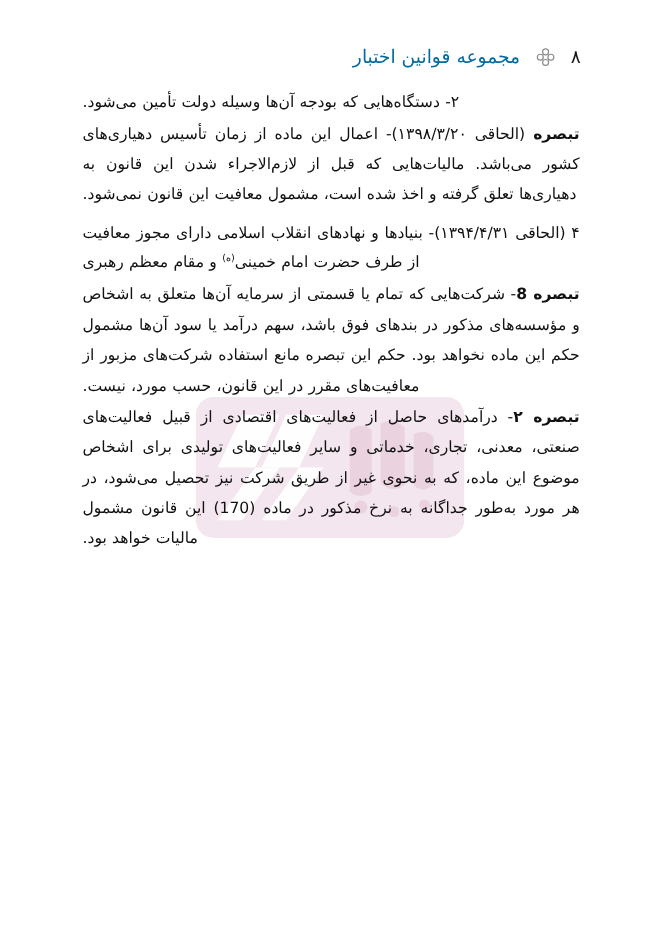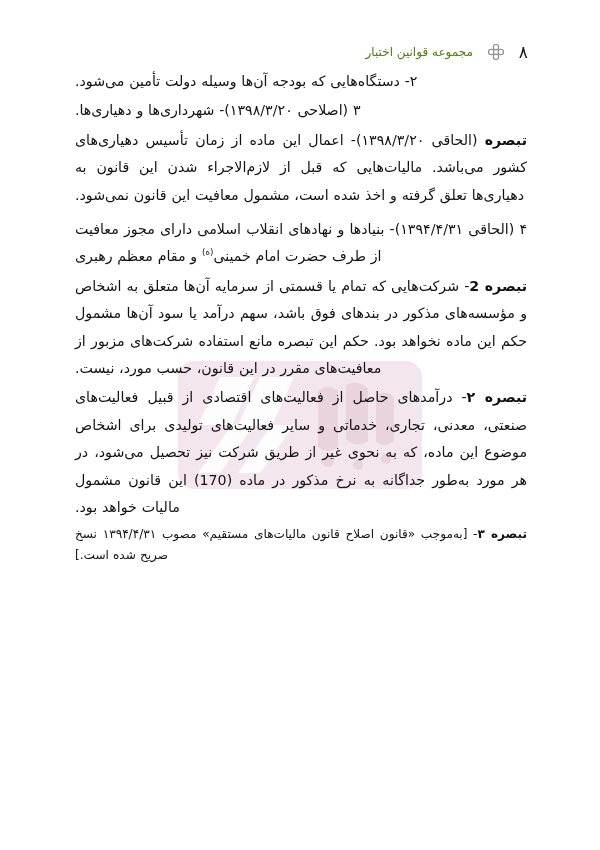--- a/index.html
+++ b/index.html
@@ -62,30 +62,30 @@
     font-family: "DejaVu Sans", "Liberation Sans", sans-serif;
   }
   .head-ornament {
     width: 18px;
     height: 18px;
     display: inline-block;
     flex: 0 0 auto;
   }
   .head-ornament svg { display: block; }
   .head-title {
-    font-size: 12px;
-    color: #4d7c0f;
+    font-size: 17px;
+    color: #0369a1;
     line-height: 1;
     white-space: nowrap;
   }
 
   
   .content {
     position: absolute;
-    top: 68px;
+    top: 80px;
     right: 73px;
     width: 452px;
     z-index: 2;
   }
 
   .para {
     font-size: 14.2px;
     line-height: 1.93;
     color: #111111;
     text-align: justify;
@@ -150,38 +150,34 @@
         </g>
       </svg>
     </span>
     <span class="head-title">مجموعه قوانین اختبار</span>
   </div>
 
   <div class="content">
 
     <p class="para last-left">۲- دستگاه‌هایی که بودجه آن‌ها وسیله دولت تأمین می‌شود.</p>
 
-    <p class="para last-left">۳ (اصلاحی ۱۳۹۸/۳/۲۰)- شهرداری‌ها و دهیاری‌ها.</p>
 
     <p class="para gap-before last-left">
       <span class="lead">تبصره</span><span> (الحاقی ۱۳۹۸/۳/۲۰)- اعمال این ماده از زمان تأسیس دهیاری‌های کشور می‌باشد. مالیات‌هایی که قبل از لازم‌الاجراء شدن این قانون به دهیاری‌ها تعلق گرفته و اخذ شده است، مشمول معافیت این قانون نمی‌شود.</span>
     </p>
 
     <p class="para gap-before-sm last-left">
       <span>۴ (الحاقی ۱۳۹۴/۴/۳۱)- بنیادها و نهادهای انقلاب اسلامی دارای مجوز معافیت از طرف حضرت امام خمینی</span><span class="sup">(ه)</span><span> و مقام معظم رهبری</span>
     </p>
 
     <p class="para gap-before last-left">
-      <span class="lead">تبصره 2</span><span>- شرکت‌هایی که تمام یا قسمتی از سرمایه آن‌ها متعلق به اشخاص و مؤسسه‌های مذکور در بندهای فوق باشد، سهم درآمد یا سود آن‌ها مشمول حکم این ماده نخواهد بود. حکم این تبصره مانع استفاده شرکت‌های مزبور از معافیت‌های مقرر در این قانون، حسب مورد، نیست.</span>
+      <span class="lead">تبصره 8</span><span>- شرکت‌هایی که تمام یا قسمتی از سرمایه آن‌ها متعلق به اشخاص و مؤسسه‌های مذکور در بندهای فوق باشد، سهم درآمد یا سود آن‌ها مشمول حکم این ماده نخواهد بود. حکم این تبصره مانع استفاده شرکت‌های مزبور از معافیت‌های مقرر در این قانون، حسب مورد، نیست.</span>
     </p>
 
     <p class="para gap-before last-left">
       <span class="lead">تبصره ۲</span><span>- درآمدهای حاصل از فعالیت‌های اقتصادی از قبیل فعالیت‌های صنعتی، معدنی، تجاری، خدماتی و سایر فعالیت‌های تولیدی برای اشخاص موضوع این ماده، که به نحوی غیر از طریق شرکت نیز تحصیل می‌شود، در هر مورد به‌طور جداگانه به نرخ مذکور در ماده (170) این قانون مشمول مالیات خواهد بود.</span>
     </p>
 
 
-    <p class="para small gap-before last-left">
-      <span class="lead">تبصره ۳</span><span>- [به‌موجب «قانون اصلاح قانون مالیات‌های مستقیم» مصوب ۱۳۹۴/۴/۳۱ نسخ صریح شده است.]</span>
-    </p>
 
 
   </div>
 </div>
 
 </body></html>

